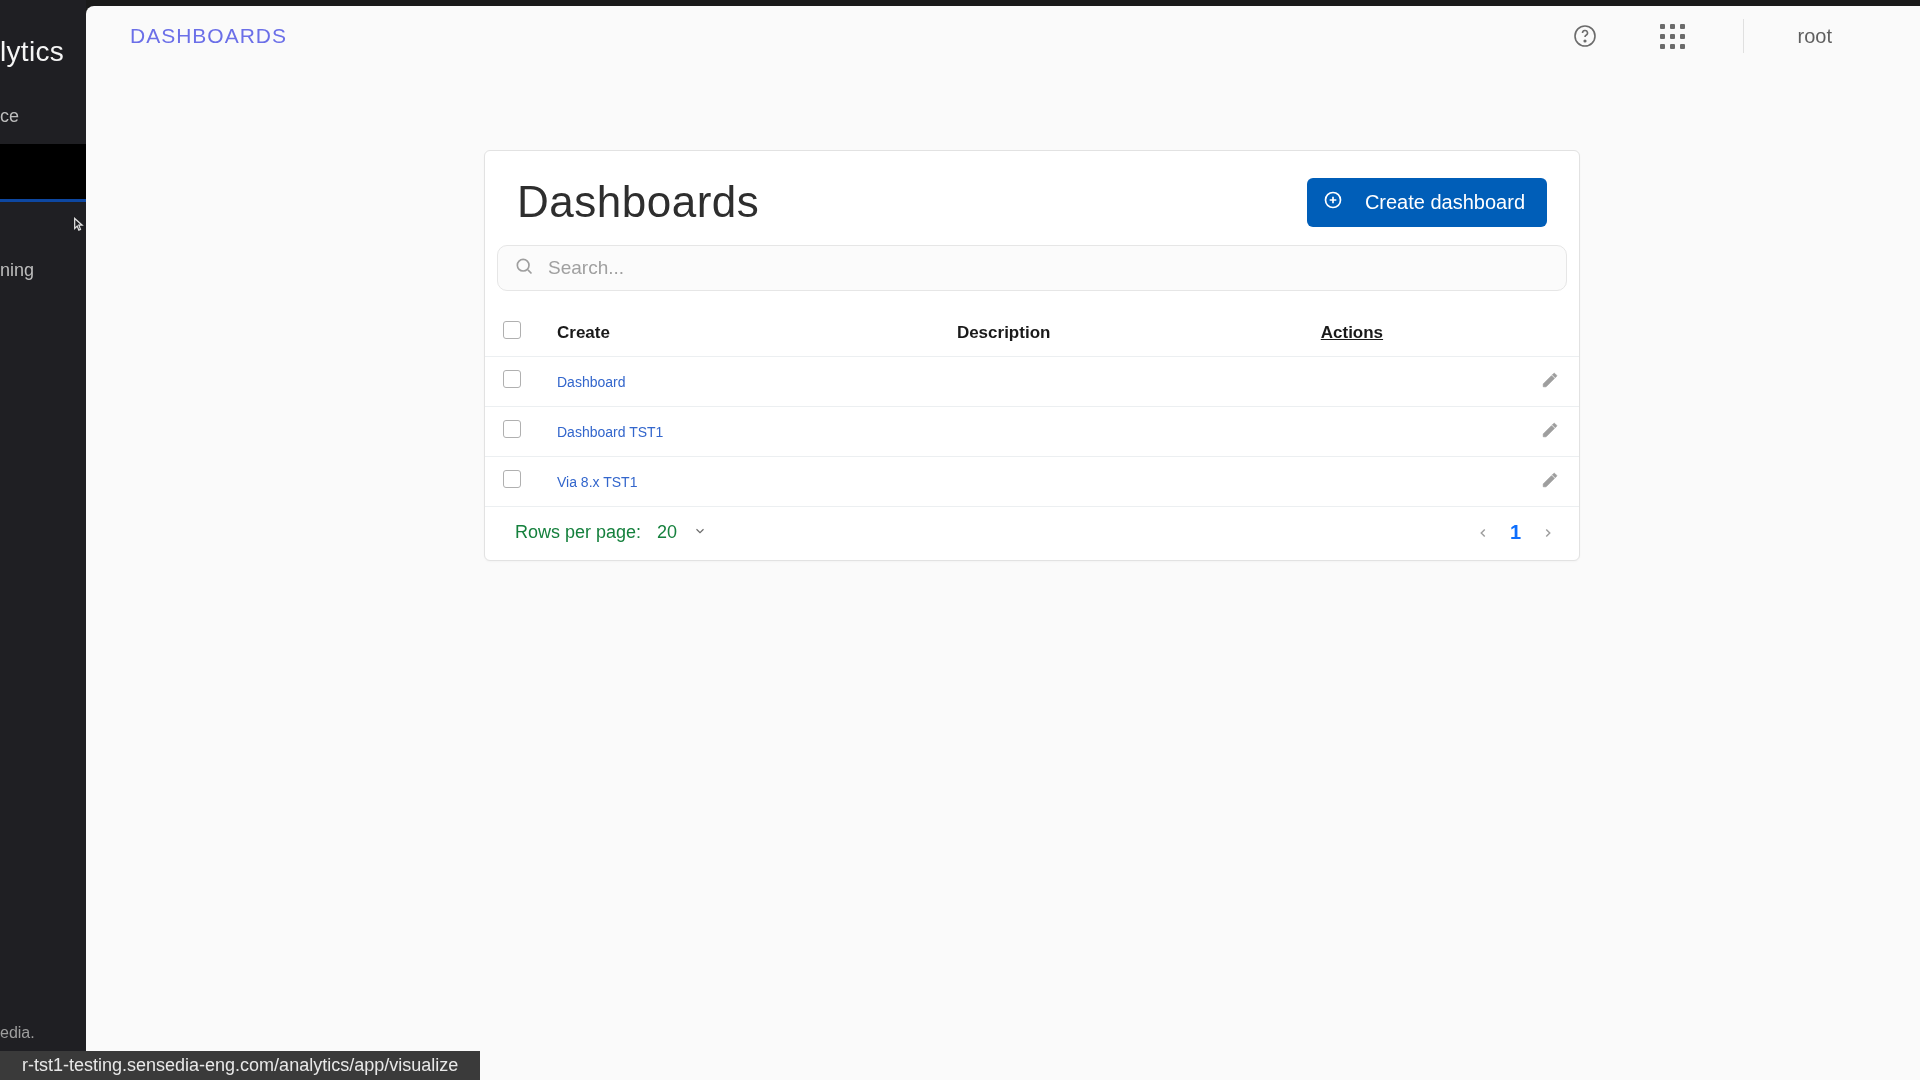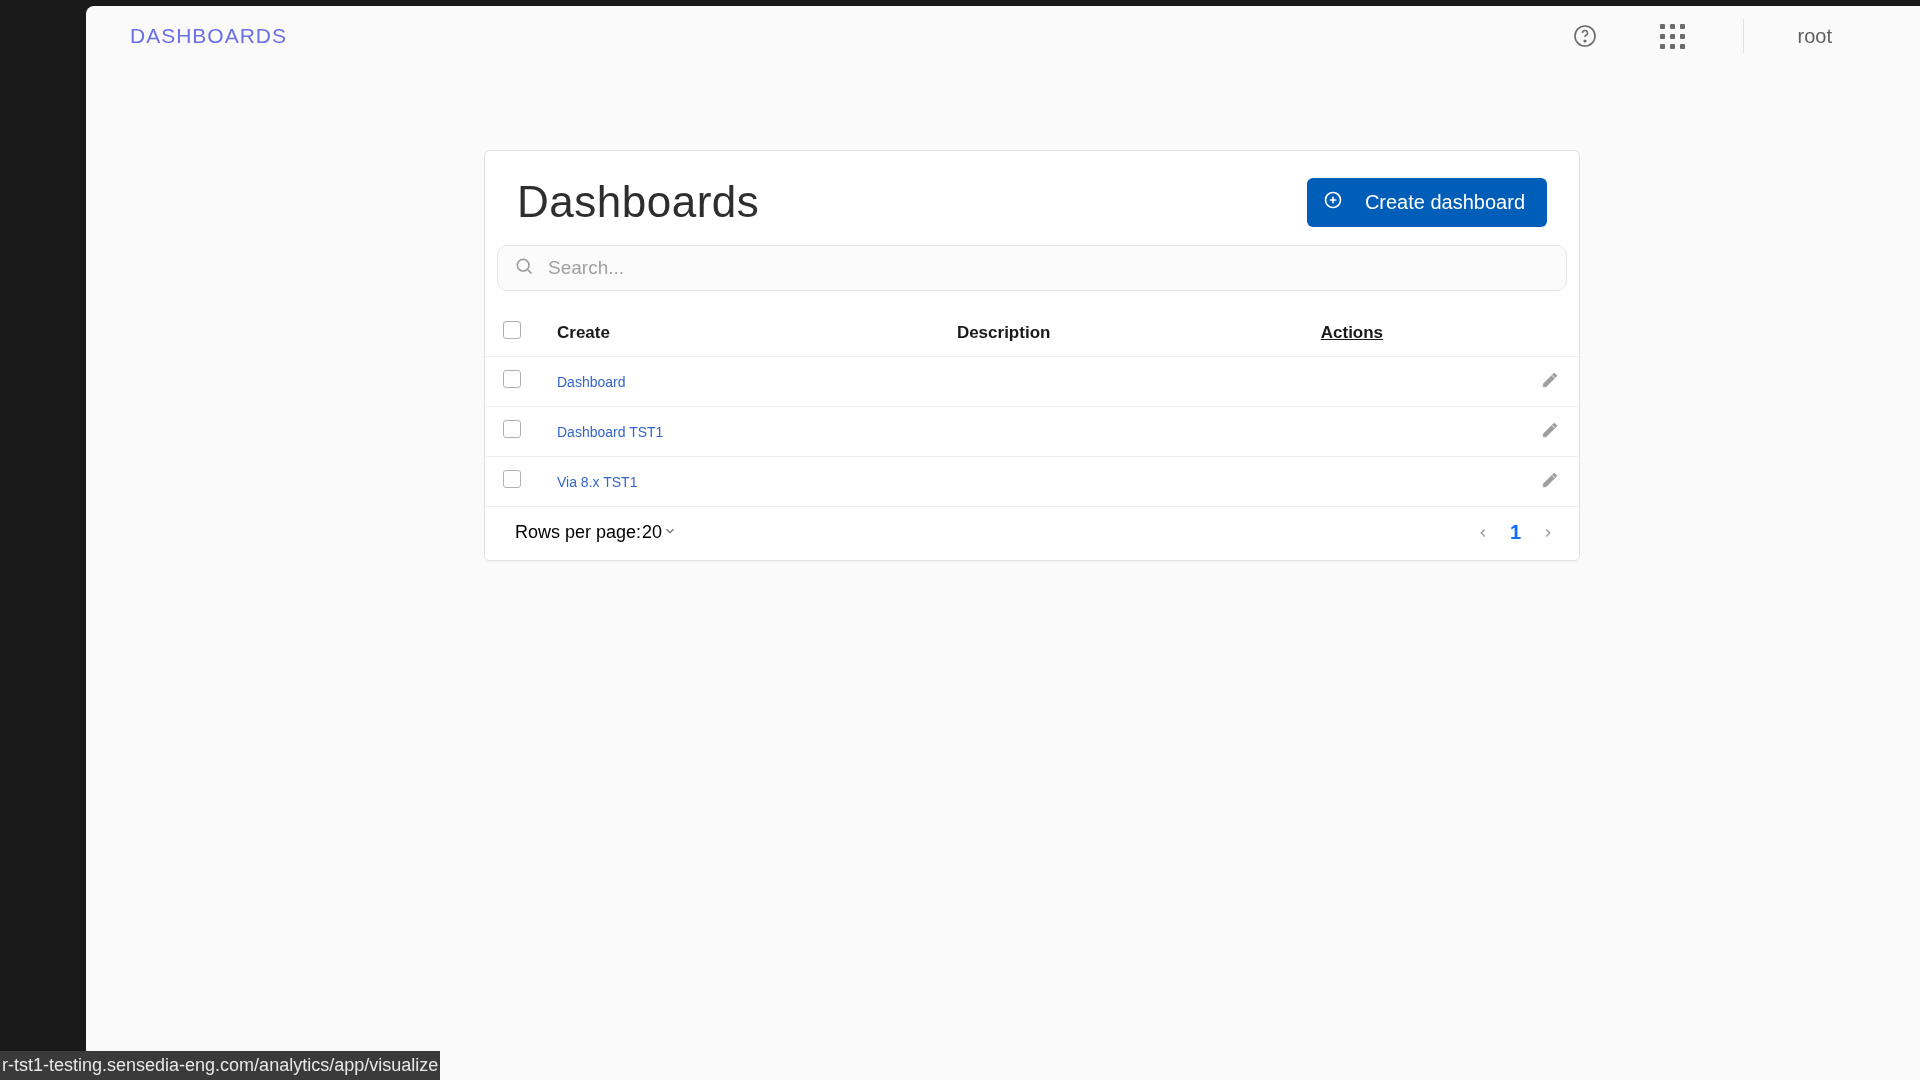--- a/index.html
+++ b/index.html
@@ -174,45 +174,57 @@
   }
   .edit-btn svg { width: 18px; height: 18px; stroke: #9e9e9e; fill: #9e9e9e; }
 
   
   .tbl-footer {
     display: flex;
     align-items: center;
     padding: 14px 22px 8px 30px;
   }
   .rows-per {
-    display: flex; gap: 1px;
-    color: #000000; font-size: 18px;
+    display: flex; gap: 16px;
+    color: #15803d; font-size: 18px;
     cursor: pointer;
   }
   .rows-per svg { width: 14px; height: 14px; stroke: #6b6b6b; fill: none; stroke-width: 2; }
   .pager { margin-left: auto; display: flex; align-items: center; gap: 18px; }
   .pager-btn { width: 18px; height: 18px; display: flex; align-items: center; justify-content: center; cursor: pointer; }
   .pager-btn svg { width: 14px; height: 14px; stroke: #9e9e9e; fill: none; stroke-width: 2.5; }
   .pager-current { color: #0d6efd; font-size: 20px; font-weight: 600; }
 
   
   .status-url {
     position: absolute;
     left: 0; bottom: 0;
     background: #3a3a3a;
     color: #e8e8e8;
     font-size: 18px;
-    padding: 4px 2px;
+    padding: 4px 22px;
   }
 </style>
 </head>
 <body>
 
 <div class="shell">
 
+  <div class="sidebar">
+    <div class="sidebar-brand">lytics</div>
+    <div class="sidebar-item" style="top:100px;">ce</div>
+    <div class="sidebar-item active-row" style="top:144px;"></div>
+    <div class="sidebar-cursor" style="top:216px;">
+      <svg viewBox="0 0 24 24">
+          <path d="M8 3v12l3-3 2 5 2-1-2-5h4z" stroke-width="1.5"></path>
+        </svg>
+    </div>
+    <div class="sidebar-item" style="top:254px;">ning</div>
+    <div class="sidebar-foot">edia.</div>
+  </div>
 
   <div class="app">
 
     <div class="topbar">
       <div class="breadcrumb">DASHBOARDS</div>
       <div class="topbar-spacer"></div>
       <div class="topbar-icon">
         <svg viewBox="0 0 24 24">
             <circle cx="12" cy="12" r="10"></circle>
             <path d="M9.5 9a2.5 2.5 0 1 1 3.5 2.3c-.8.4-1 1-1 1.7"></path>

